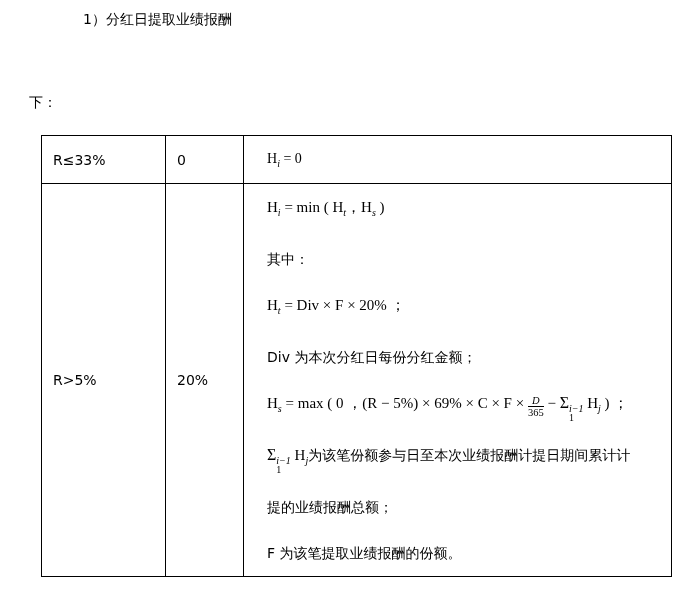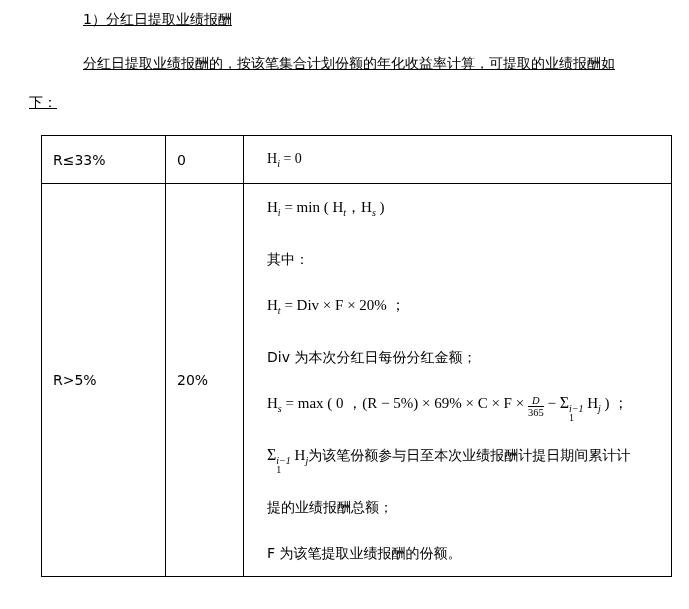--- a/index.html
+++ b/index.html
@@ -5,21 +5,21 @@
   html,body{margin:0;padding:0;background:#ffffff;}
   .page{
     position:relative;
     width:689px;height:609px;
     background:#ffffff;
     color:#000000;
     font-family:"DejaVu Sans","Liberation Sans",sans-serif;
     font-size:14px;
     overflow:hidden;
   }
-  .tline{position:absolute;margin:0;line-height:20px;white-space:nowrap;text-decoration:underline;}
+  .tline{position:absolute;margin:0;line-height:20px;white-space:nowrap;}
   .title{left:83px;top:9px;}
   .para1{left:83px;top:53px;}
   .para2{left:29px;top:92px;}
 
   table.fee{
     position:absolute;left:41px;top:135px;
     width:630px;
     border-collapse:collapse;
     table-layout:fixed;
   }
@@ -70,21 +70,20 @@
   }
   .ss .ssup{font-style:italic;}
   .ss .ssub{font-style:normal;}
 </style>
 </head>
 <body>
 
 <div class="page">
 
   <p class="tline title">1）分红日提取业绩报酬</p>
-  <p class="tline para1">分红日提取业绩报酬的，按该笔集合计划份额的年化收益率计算，可提取的业绩报酬如</p>
   <p class="tline para2">下：</p>
 
   <table class="fee">
     <colgroup>
       <col style="width:124px">
       <col style="width:78px">
       <col style="width:428px">
     </colgroup>
     <tbody>
 

